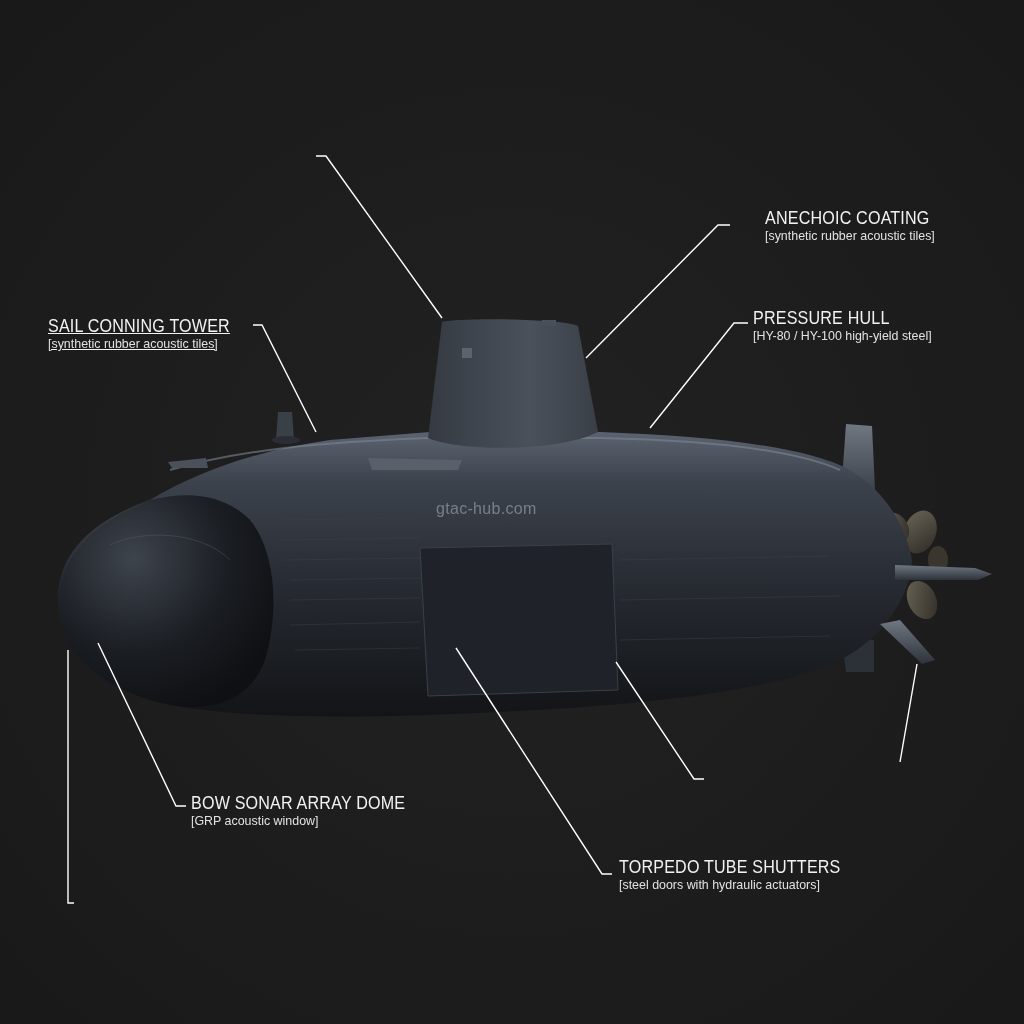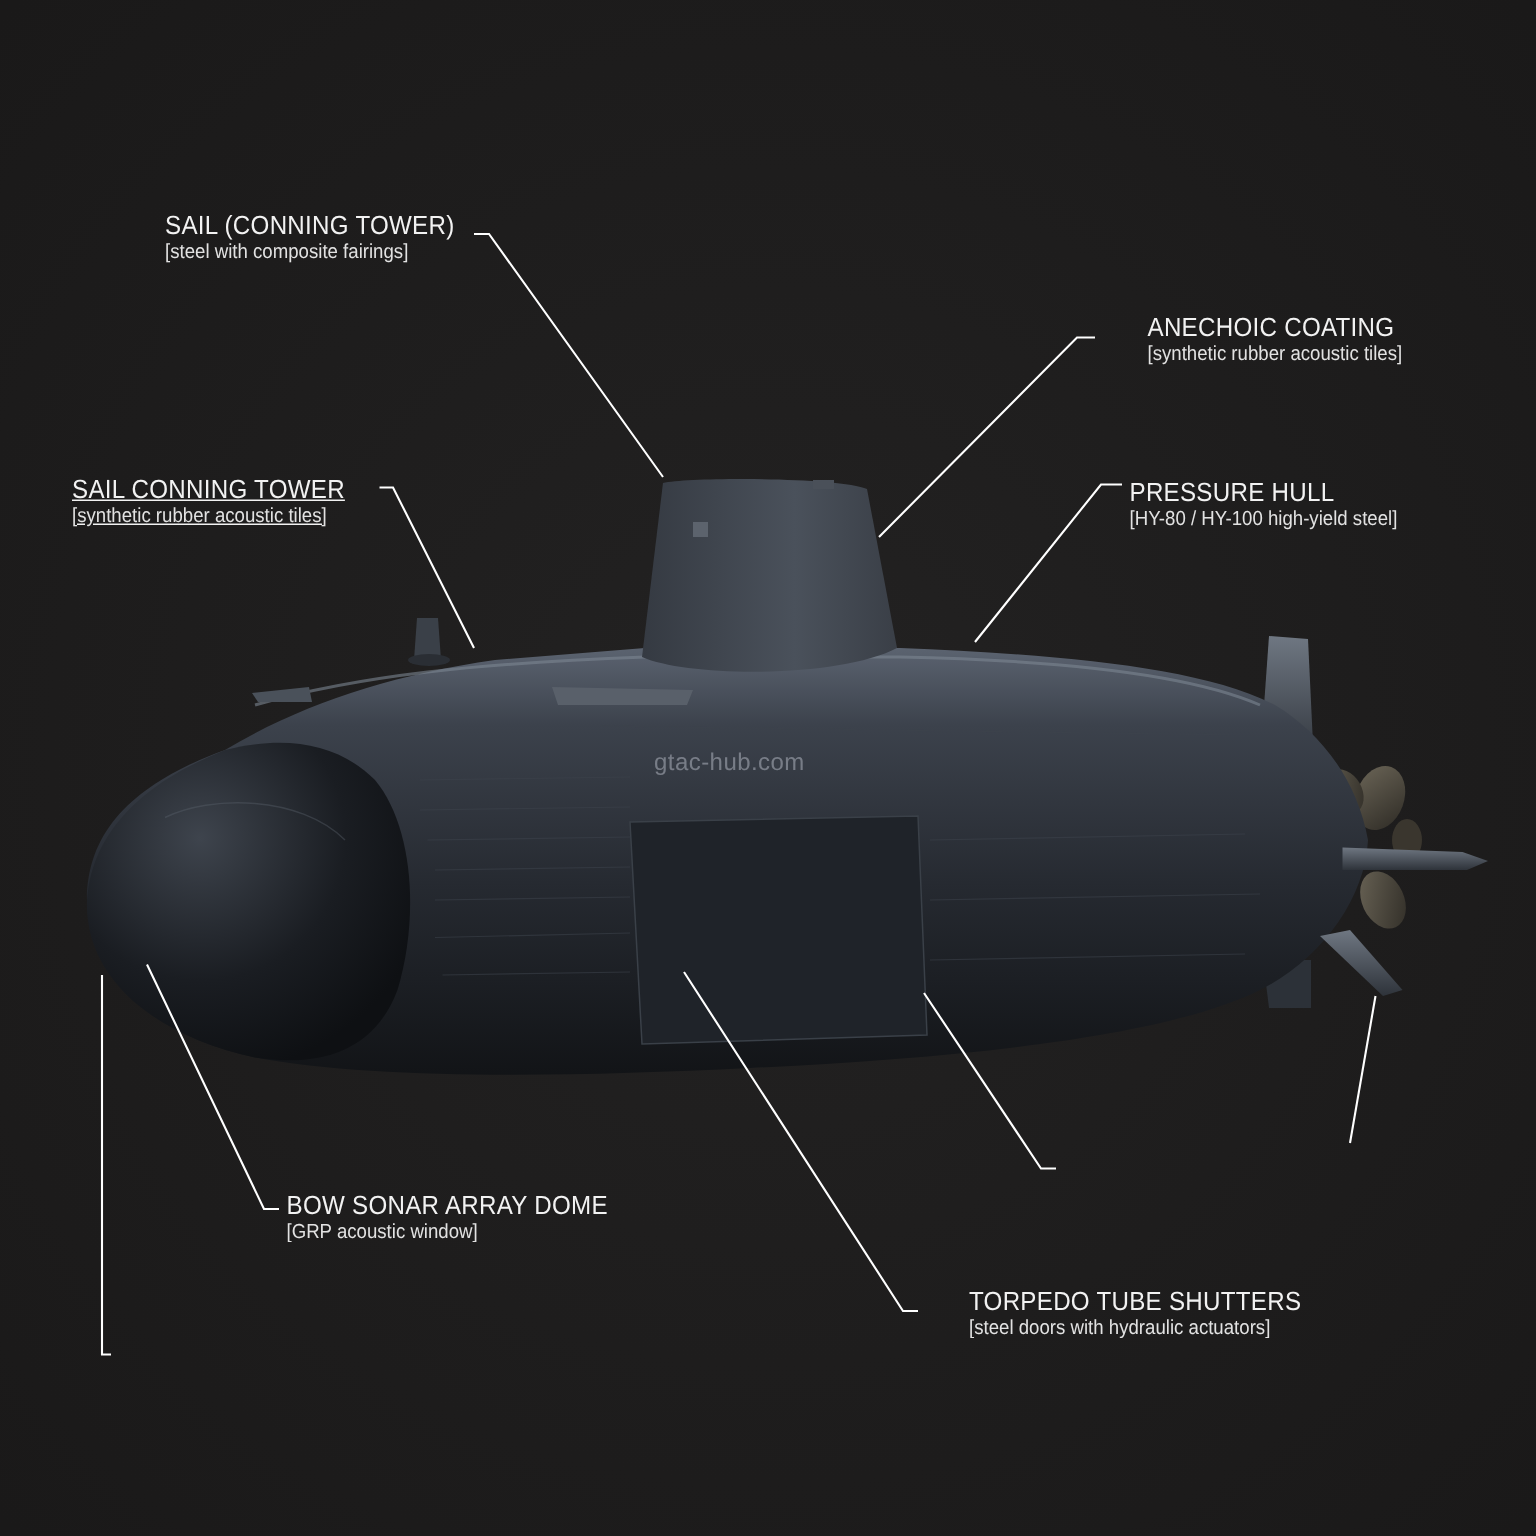--- a/index.html
+++ b/index.html
@@ -130,45 +130,41 @@
       <polyline points="704,779 694,779 616,662"></polyline>
       <polyline points="900,762 917,664"></polyline>
       <polyline points="186,806 176,806 98,643"></polyline>
       <polyline points="612,874 602,874 456,648"></polyline>
       <polyline points="74,903 68,903 68,650"></polyline>
     </g>
   </svg>
 
   <div class="watermark">gtac-hub.com</div>
 
-  <div class="label" style="left:110px; top:140px;">
-    <span class="title">SAIL (CONNING TOWER)</span>
-    <span class="sub">[steel with composite fairings]</span>
-  </div>
 
   <div class="label" style="left:765px; top:208px;">
     <span class="title">ANECHOIC COATING</span>
     <span class="sub">[synthetic rubber acoustic tiles]</span>
   </div>
 
   <div class="label" style="left:48px; top:316px;text-decoration:underline;">
     <span class="title">SAIL CONNING TOWER</span>
     <span class="sub">[synthetic rubber acoustic tiles]</span>
   </div>
 
-  <div class="label" style="left:753px; top:308px;margin-top:10px;">
+  <div class="label" style="left:753px; top:308px;">
     <span class="title">PRESSURE HULL</span>
     <span class="sub">[HY-80 / HY-100 high-yield steel]</span>
   </div>
 
 
   <div class="label" style="left:191px; top:793px;">
     <span class="title">BOW SONAR ARRAY DOME</span>
     <span class="sub">[GRP acoustic window]</span>
   </div>
 
-  <div class="label" style="left:619px; top:857px;margin-left:27px;">
+  <div class="label" style="left:619px; top:857px;">
     <span class="title">TORPEDO TUBE SHUTTERS</span>
     <span class="sub">[steel doors with hydraulic actuators]</span>
   </div>
 
 
 </div>
 
 </body></html>

